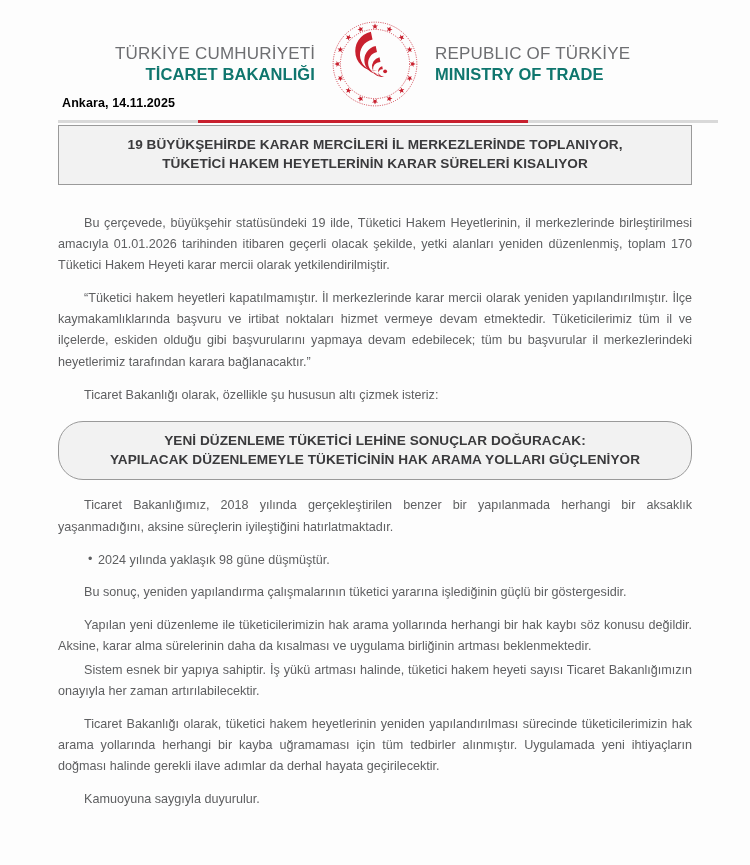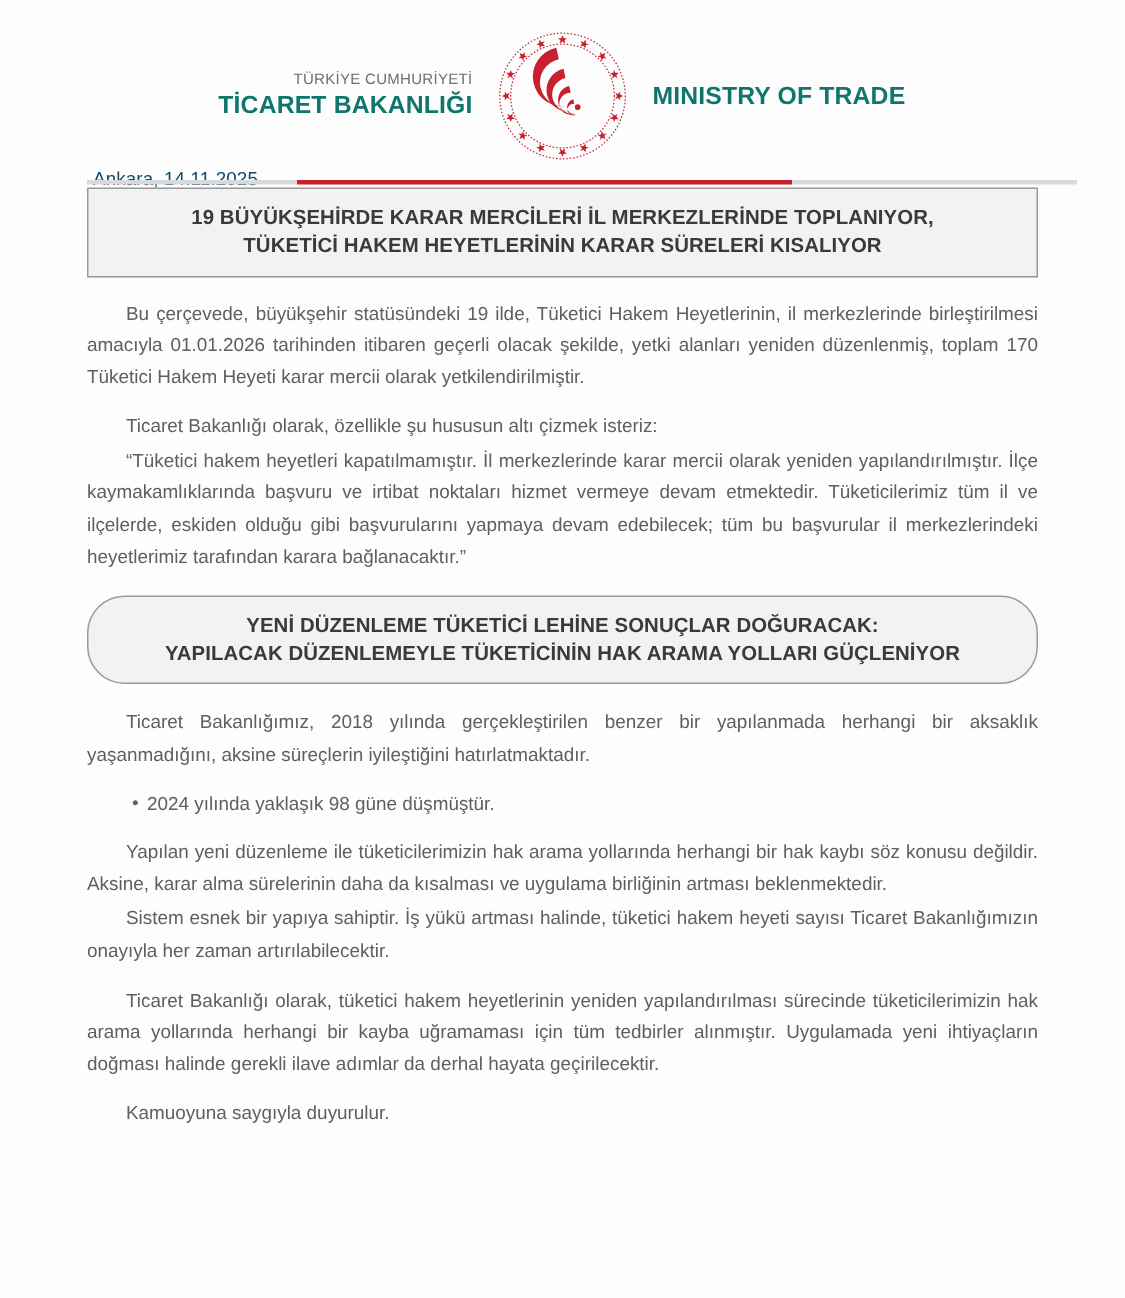--- a/index.html
+++ b/index.html
@@ -45,21 +45,21 @@
     padding-right: 14px;
     line-height: 1.18;
   }
   .brand-en {
     text-align: left;
     width: 200px;
     padding-left: 14px;
     line-height: 1.18;
   }
   .brand-line1 {
-    font-size: 10px;
+    font-size: 17px;
     letter-spacing: 0.2px;
     color: #6d6e71;
     font-weight: 400;
     white-space: nowrap;
   }
   .brand-line2 {
     font-size: 16.5px;
     letter-spacing: 0.1px;
     color: #0f766e;
     font-weight: bold;
@@ -68,24 +68,25 @@
   }
   .emblem {
     width: 92px;
     height: 92px;
     flex: 0 0 auto;
   }
 
   .dateline {
     position: absolute;
     left: 62px;
-    top: 112px;
+    top: 96px;
     font-size: 12.5px;
-    color: #0c4a6e;
+    color: #000000;
     letter-spacing: 0.1px;
+    font-weight: bold;
   }
 
   
   .divider {
     position: absolute;
     left: 58px;
     top: 120px;
     width: 660px;
     height: 3px;
     display: flex;
@@ -100,21 +101,21 @@
     flex: 1 1 auto;
     position: relative;
   }
 
   .banner {
     background: #f2f2f2;
     border: 1px solid #9a9a9a;
     text-align: center;
     padding: 9px 16px 10px 16px;
     margin-top: 7px;
-    margin-bottom: 14px;
+    margin-bottom: 28px;
   }
   .banner-line {
     font-size: 13.6px;
     font-weight: bold;
     color: #3a3a3c;
     letter-spacing: 0.05px;
     line-height: 1.42;
   }
   .banner.second {
     margin-top: 15px;
@@ -262,20 +263,21 @@
             </g>
             <g transform="translate(9,18.5)">
               <path d="M50,33.8 A5.6,5.6 0 1 0 50,45 A4.2,4.2 0 1 1 50,37.2 Z" transform="rotate(-12 50 39.4)"></path>
             </g>
             <circle cx="61" cy="58" r="2.1"></circle>
           </g>
         </svg>
       </div>
 
       <div class="brand-en">
+        <div class="brand-line1">REPUBLIC OF TÜRKİYE</div>
         <div class="brand-line2">MINISTRY OF TRADE</div>
       </div>
 
     </div>
 
     <div class="dateline">Ankara, 14.11.2025</div>
 
     <div class="divider">
       <span class="seg-gray-l"></span>
       <span class="seg-red"></span>
@@ -285,36 +287,37 @@
 
   <div class="content">
 
     <div class="banner">
       <div class="banner-line">19 BÜYÜKŞEHİRDE KARAR MERCİLERİ İL MERKEZLERİNDE TOPLANIYOR,</div>
       <div class="banner-line">TÜKETİCİ HAKEM HEYETLERİNİN KARAR SÜRELERİ KISALIYOR</div>
     </div>
 
     <p class="para">Bu çerçevede, büyükşehir statüsündeki 19 ilde, Tüketici Hakem Heyetlerinin, il merkezlerinde birleştirilmesi amacıyla 01.01.2026 tarihinden itibaren geçerli olacak şekilde, yetki alanları yeniden düzenlenmiş, toplam 170 Tüketici Hakem Heyeti karar mercii olarak yetkilendirilmiştir.</p>
 
+    <p class="para">“Tüketici hakem heyetleri kapatılmamıştır. İl merkezlerinde karar mercii olarak yeniden yapılandırılmıştır. İlçe kaymakamlıklarında başvuru ve irtibat noktaları hizmet vermeye devam etmektedir. Tüketicilerimiz tüm il ve ilçelerde, eskiden olduğu gibi başvurularını yapmaya devam edebilecek; tüm bu başvurular il merkezlerindeki heyetlerimiz tarafından karara bağlanacaktır.”</p>
+
     <p class="para tight">Ticaret Bakanlığı olarak, özellikle şu hususun altı çizmek isteriz:</p>
-
-    <p class="para">“Tüketici hakem heyetleri kapatılmamıştır. İl merkezlerinde karar mercii olarak yeniden yapılandırılmıştır. İlçe kaymakamlıklarında başvuru ve irtibat noktaları hizmet vermeye devam etmektedir. Tüketicilerimiz tüm il ve ilçelerde, eskiden olduğu gibi başvurularını yapmaya devam edebilecek; tüm bu başvurular il merkezlerindeki heyetlerimiz tarafından karara bağlanacaktır.”</p>
 
 
     <div class="banner second">
       <div class="banner-line">YENİ DÜZENLEME TÜKETİCİ LEHİNE SONUÇLAR DOĞURACAK:</div>
       <div class="banner-line">YAPILACAK DÜZENLEMEYLE TÜKETİCİNİN HAK ARAMA YOLLARI GÜÇLENİYOR</div>
     </div>
 
     <p class="para">Ticaret Bakanlığımız, 2018 yılında gerçekleştirilen benzer bir yapılanmada herhangi bir aksaklık yaşanmadığını, aksine süreçlerin iyileştiğini hatırlatmaktadır.</p>
 
     <ul class="bullets">
       <li>2024 yılında yaklaşık 98 güne düşmüştür.</li>
     </ul>
 
+    <p class="para">Bu sonuç, yeniden yapılandırma çalışmalarının tüketici yararına işlediğinin güçlü bir göstergesidir.</p>
 
     <p class="para tight">Yapılan yeni düzenleme ile tüketicilerimizin hak arama yollarında herhangi bir hak kaybı söz konusu değildir. Aksine, karar alma sürelerinin daha da kısalması ve uygulama birliğinin artması beklenmektedir.</p>
 
     <p class="para">Sistem esnek bir yapıya sahiptir. İş yükü artması halinde, tüketici hakem heyeti sayısı Ticaret Bakanlığımızın onayıyla her zaman artırılabilecektir.</p>
 
     <p class="para">Ticaret Bakanlığı olarak, tüketici hakem heyetlerinin yeniden yapılandırılması sürecinde tüketicilerimizin hak arama yollarında herhangi bir kayba uğramaması için tüm tedbirler alınmıştır. Uygulamada yeni ihtiyaçların doğması halinde gerekli ilave adımlar da derhal hayata geçirilecektir.</p>
 
     <p class="para">Kamuoyuna saygıyla duyurulur.</p>
 
   </div>

